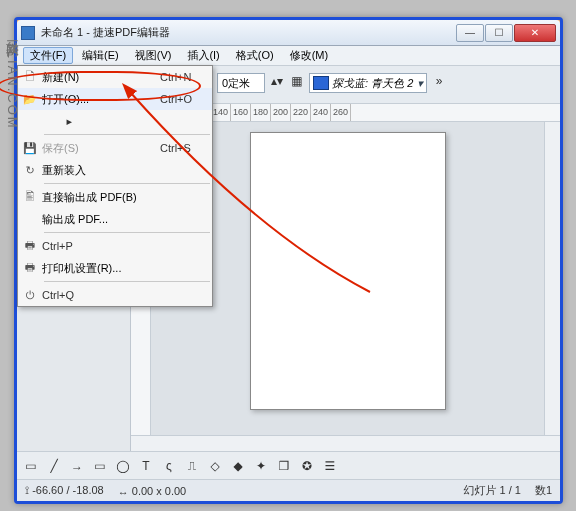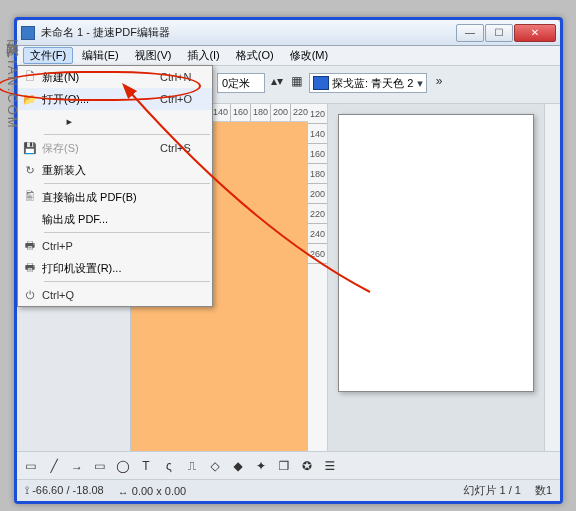--- a/index.html
+++ b/index.html
@@ -13,29 +13,29 @@
   .winbtns{display:flex;gap:1px;}
   .winbtn{width:28px;height:18px;background:linear-gradient(#f8fafd,#dbe4ee);border:1px solid #8fa3ba;border-radius:2px;display:flex;align-items:center;justify-content:center;font-size:10px;color:#444;}
   .winbtn.close{width:42px;background:linear-gradient(#e77,#c33);color:#fff;border-color:#933;}
   .menubar{height:20px;background:#eef2f6;border-bottom:1px solid #c6ced6;display:flex;align-items:center;padding:0 6px;gap:2px;}
   .menuitem{padding:1px 7px;border-radius:2px;cursor:default;}
   .menuitem.active{background:#cfe3fb;border:1px solid #7da7d9;padding:0 6px;}
   .toolbar-strip{height:38px;background:#e6ebf0;border-bottom:1px solid #c6ced6;position:relative;}
   .secondrow{position:absolute;left:200px;top:7px;right:6px;height:22px;display:flex;align-items:flex-start;gap:4px;}
   .tb-field{height:20px;background:#fff;border:1px solid #9ab;padding:0 4px;display:flex;align-items:center;}
   .tb-field.small{width:48px;}
-  .tb-drop{width:118px;height:20px;background:#fff;border:1px solid #9ab;display:flex;align-items:center;}
+  .tb-drop{width:118px;height:20px;background:#fff;border:1px solid #9ab;display:flex;align-items:center;font-style:italic;}
   .tb-drop .sw{width:16px;height:14px;margin:0 3px;background:#2a66d6;border:1px solid #123a80;}
   .tb-drop .lab{flex:1;white-space:nowrap;overflow:hidden;}
   .tb-drop .ar{width:12px;text-align:center;color:#345;}
   .work{flex:1;display:flex;min-height:0;position:relative;}
   .panel-left{width:114px;border-right:1px solid #bfc7d0;background:#eceff3;display:flex;flex-direction:column;}
   .thumb-area{flex:1;background:#e4e8ec;padding:8px;}
   .thumb{width:86px;height:110px;background:#fff;border:1px solid #aaa;box-shadow:0 0 3px rgba(0,0,0,.3);}
-  .main-area{flex:1;display:flex;min-width:0;}
+  .main-area{flex:1;display:flex;flex-direction:column;min-width:0;}
   .hruler{height:18px;background:#f4f6f8;border-bottom:1px solid #c6ced6;display:flex;overflow:hidden;position:relative;}
   .hruler .ticks{display:flex;}
   .hruler .t{width:20px;border-right:1px solid #bbb;font-size:9px;color:#555;text-align:right;padding-right:2px;line-height:17px;}
   .body2{flex:1;display:flex;min-height:0;}
   .vruler{width:20px;background:#f4f6f8;border-right:1px solid #c6ced6;}
   .vruler .vt{height:20px;border-bottom:1px solid #bbb;font-size:9px;color:#555;text-align:center;line-height:20px;writing-mode:horizontal-tb;}
   .canvas-wrap{flex:1;background:#dde2e7;overflow:hidden;display:flex;align-items:flex-start;justify-content:center;padding:10px;}
   .page{width:196px;height:278px;background:#fff;border:1px solid #888;box-shadow:2px 2px 5px rgba(0,0,0,.25);}
   .sb-v{width:16px;background:#eef1f4;border-left:1px solid #c6ced6;}
   .sb-h{height:16px;background:#eef1f4;border-top:1px solid #c6ced6;}

